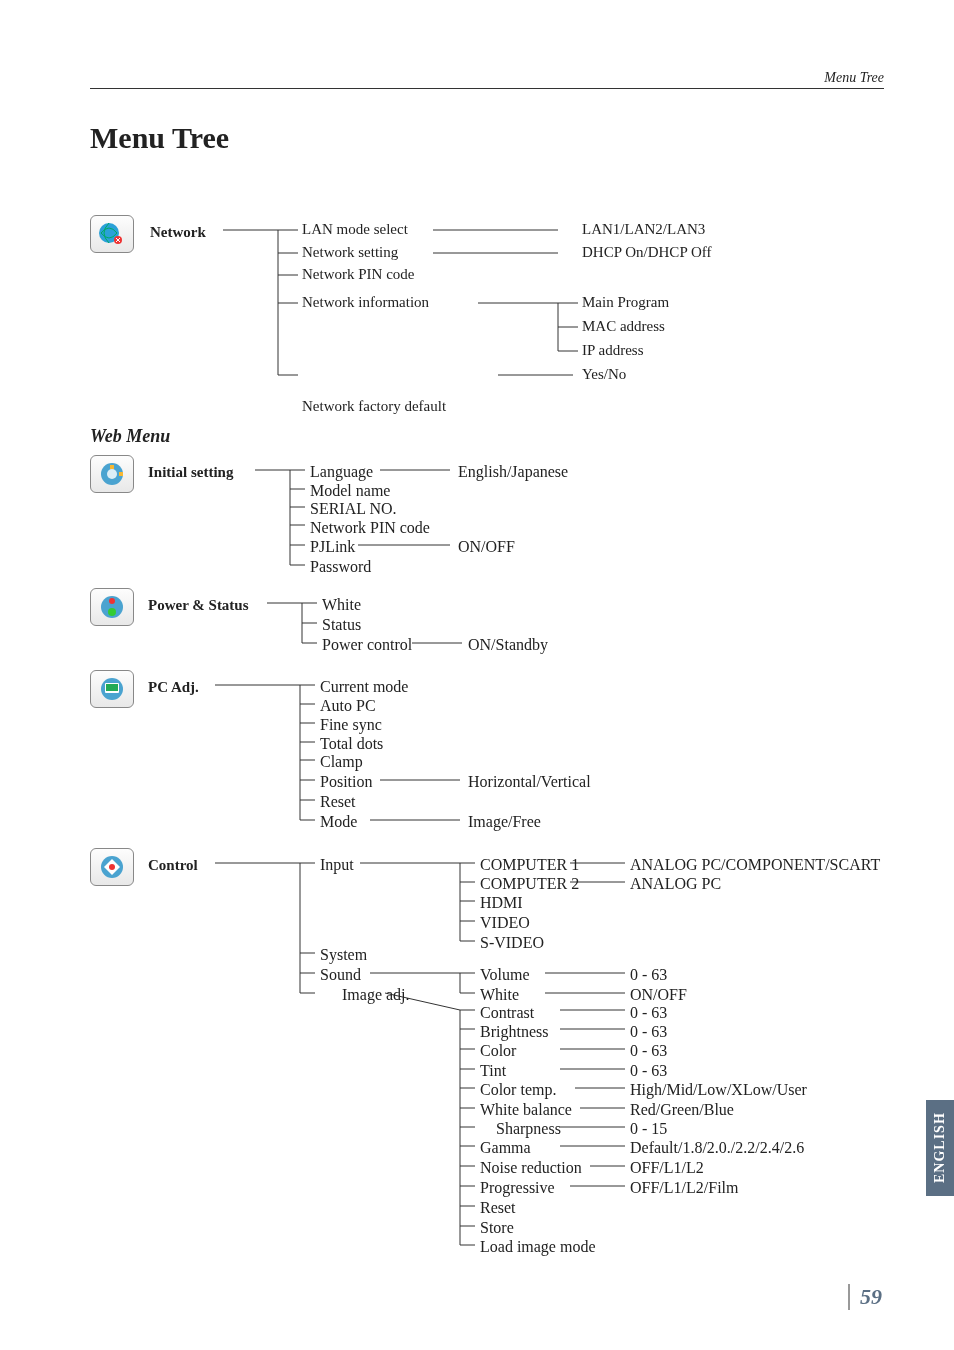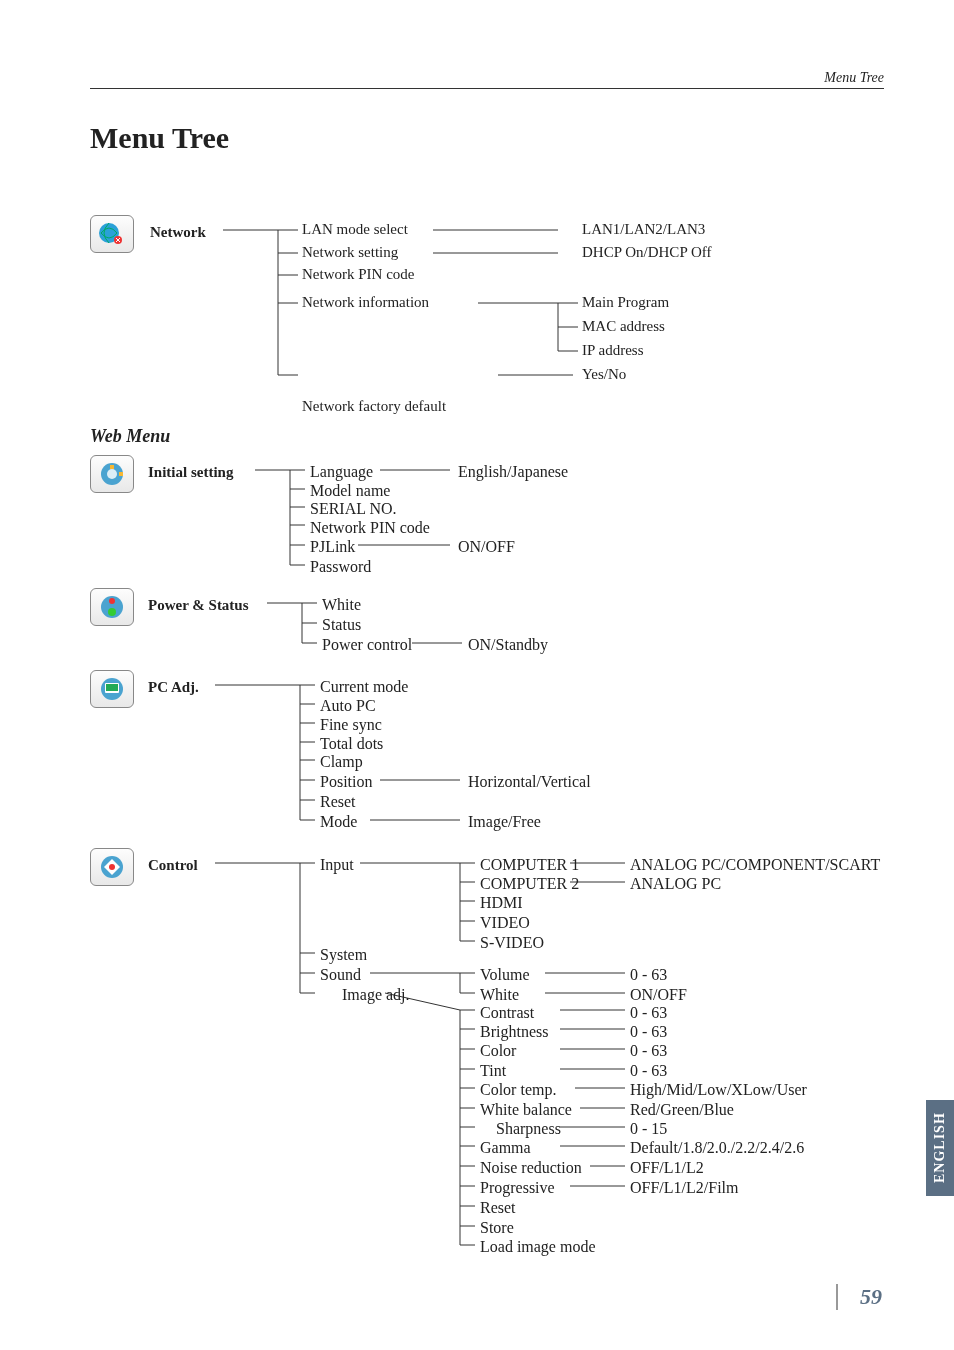--- a/index.html
+++ b/index.html
@@ -101,21 +101,21 @@
   }
   .page-num {
     position: absolute;
     right: 72px;
     bottom: 40px;
     font-size: 22px;
     font-weight: bold;
     font-style: italic;
     color: #5b6f84;
     border-left: 2px solid #999;
-    padding-left: 22px;
+    padding-left: 10px;
   }
   .abs { position: absolute; }
 </style>
 </head>
 <body>
 
 <div class="page">
 
   <div class="header-region">
     <div class="header-right">Menu Tree</div>

